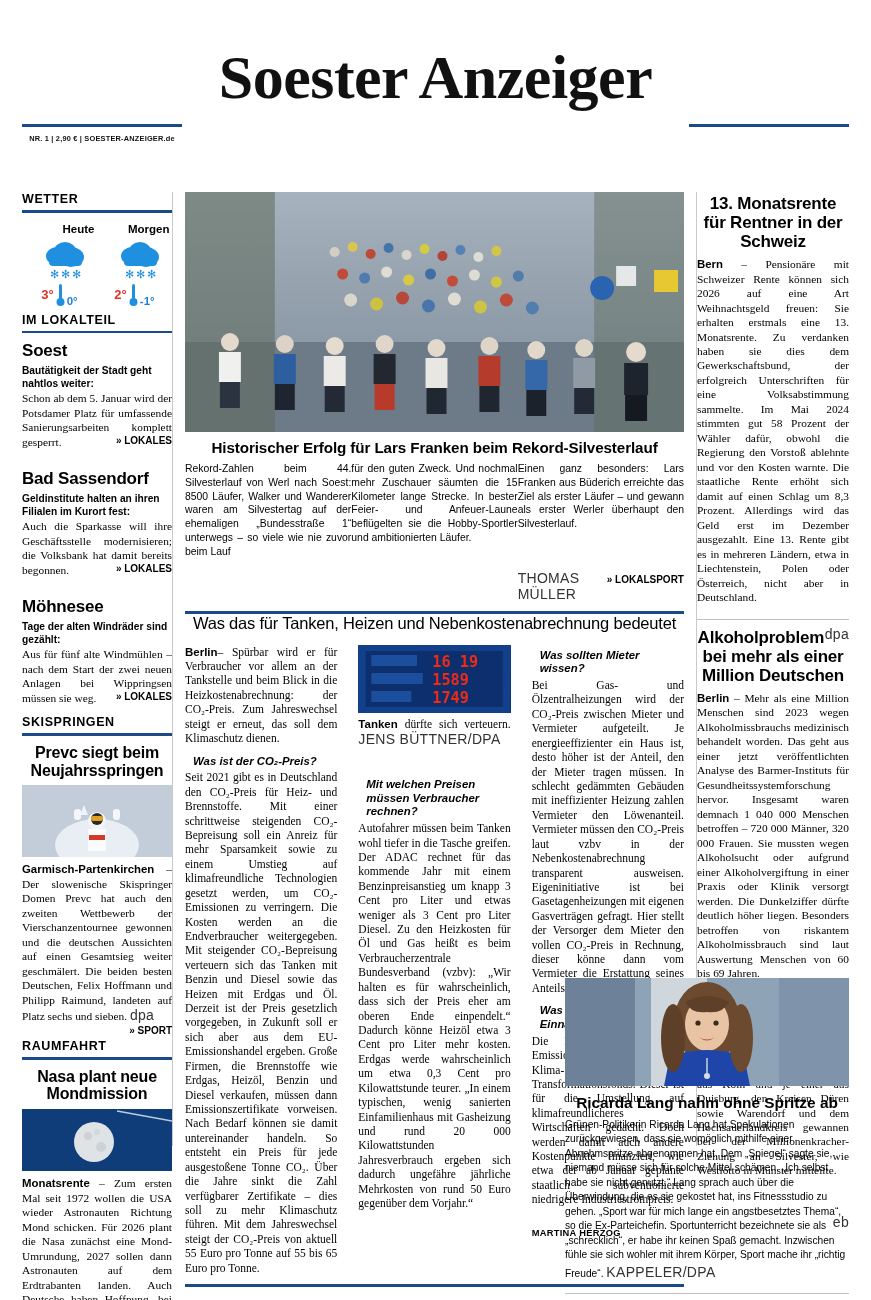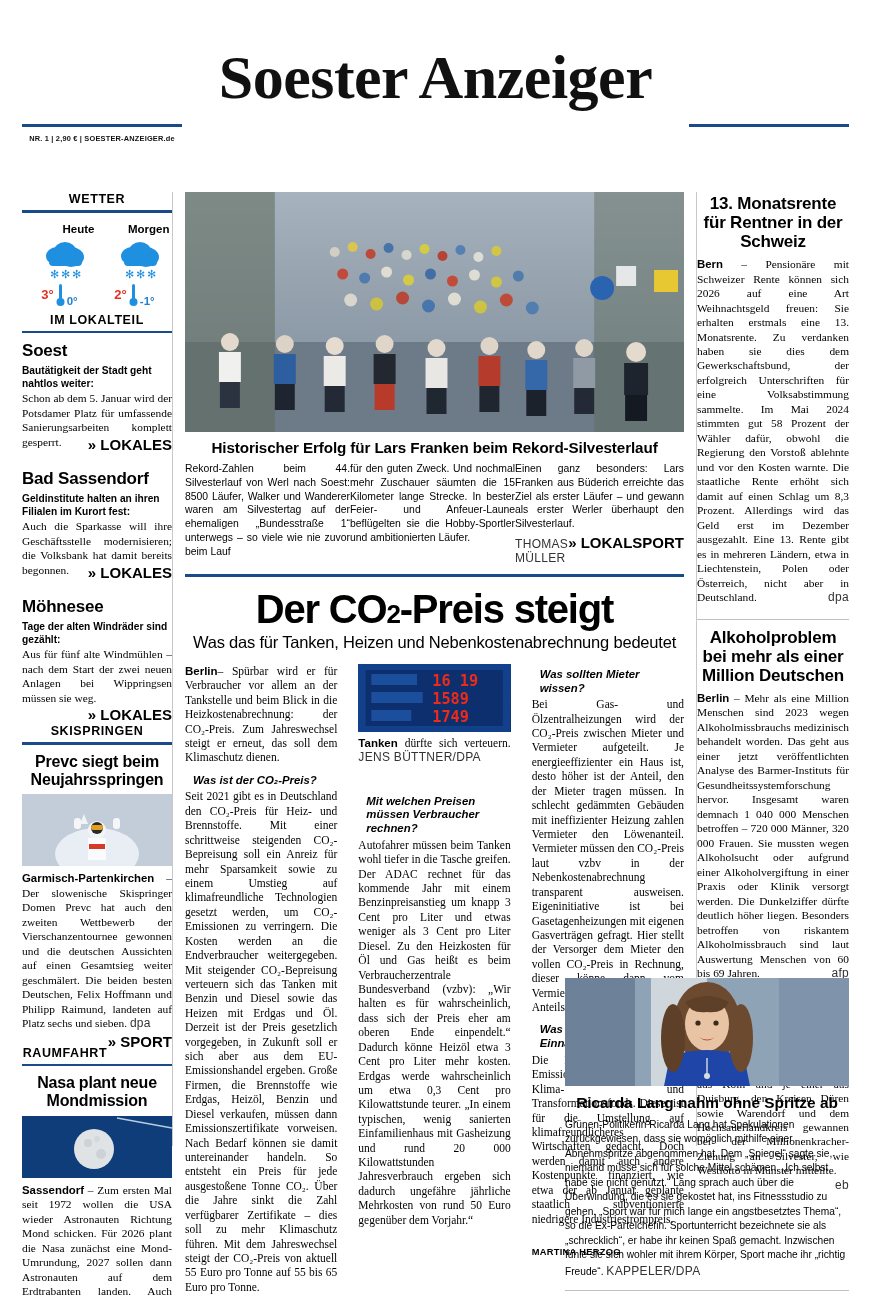--- a/index.html
+++ b/index.html
@@ -54,21 +54,21 @@
   .col-left  { width: 150px; flex: none; }
   .col-mid   { flex: 1; padding: 0 12px; }
   .col-right { width: 152px; flex: none; }
 
   .vrule-l { width: 1px; background: #c9c9c9; margin: 0 0px; flex: none; }
 
   
   .sec-head {
     font-family: "Liberation Sans", sans-serif;
     font-weight: 700; font-size: 12.5px; letter-spacing: 0.6px;
-    text-align: center; padding-bottom: 4px;
+    padding-bottom: 4px;
   }
   .sec-rule { height: 2.5px; background: #1a4a8a; margin-bottom: 8px; }
 
   
   .wx { display: flex; justify-content: space-around; padding: 2px 0 6px; }
   .wx-day { text-align: right; width: 70px; }
   .wx-label {
     font-family: "Liberation Sans", sans-serif;
     font-weight: 700; font-size: 11.5px; margin-bottom: 6px;
   }
@@ -90,21 +90,21 @@
     font-family: "Liberation Sans", sans-serif;
     font-weight: 700; font-size: 10.2px; line-height: 1.28;
     margin-bottom: 1px;
   }
   .teaser-body {
     font-size: 11.4px; line-height: 1.27; text-align: justify;
     hyphens: auto;
   }
   .ref {
     font-family: "Liberation Sans", sans-serif;
-    font-weight: 700; font-size: 15px; white-space: nowrap;
+    font-weight: 700; font-size: 10px; white-space: nowrap;
   }
   .ref-right { float: right; }
 
   .side-hl {
     font-family: "Liberation Sans", sans-serif;
     font-weight: 700; font-size: 16px; line-height: 1.12;
     text-align: center; margin-bottom: 6px; letter-spacing:-0.2px;
   }
 
   
@@ -130,21 +130,21 @@
     margin: 7px 0 6px; letter-spacing: -0.1px;
   }
   .cols3 { display: flex; }
   .cols3 > div { flex: 1; }
   .lead-txt {
     font-family: "Liberation Sans", sans-serif;
     font-size: 10.4px; line-height: 1.33; text-align: justify;
   }
   .byline {
     font-family: "Liberation Sans", sans-serif;
-    font-size: 12px; letter-spacing: 0.3px; color: #333;
+    font-size: 14px; letter-spacing: 0.3px; color: #333; margin-top: 36px;
   }
 
   .hr-dark { height: 2.5px; background: #1a4a8a; margin: 9px 0 0; }
 
   .mega-hl {
     font-family: "Liberation Sans", sans-serif;
     font-weight: 700; font-size: 40px; text-align: center;
     letter-spacing: -1.2px; margin: 12px 0 3px; line-height: 1.03;
   }
   .mega-hl sub { font-size: 26px; vertical-align: baseline; }
@@ -337,21 +337,21 @@
         <svg width="100%" height="62" viewBox="0 0 150 62" preserveAspectRatio="none">
           <rect width="150" height="62" fill="#0e3d79"></rect>
           <circle cx="72" cy="33" r="20" fill="#dfe3e6"></circle>
           <circle cx="66" cy="27" r="4" fill="#ccd2d6"></circle>
           <circle cx="79" cy="38" r="5" fill="#ccd2d6"></circle>
           <circle cx="75" cy="23" r="3" fill="#d3d8dc"></circle>
           <path d="M95 2 L150 12" stroke="#b9cde0" stroke-width="1.6" fill="none"></path>
         </svg>
       </div>
       <div class="cap-body">
-        <span class="cap-lead">Sassendorf</span>
+        <span class="cap-lead">Monatsrente</span>
         <span>– Zum ersten Mal seit 1972 wollen die USA wieder Astronauten Richtung Mond schicken. Für 2026 plant die Nasa zunächst eine Mond-Umrundung, 2027 sollen dann Astronauten auf dem Erdtrabanten landen. Auch Deutsche haben Hoffnung, bei einer US-Mission zum Mond mitreisen zu dürfen.</span>
         
       </div>
 
     </div>
 
     <div class="vrule-l"></div>
 
     <div class="col-mid">
 
@@ -461,23 +461,20 @@
           <div class="lead-txt">Einen ganz besonders: Lars Franken aus Büderich erreichte das Ziel als erster Läufer – und gewann als erster Werler überhaupt den Silvesterlauf.</div>
           <div style="display:flex;justify-content:space-between;align-items:baseline;margin-top:3px">
             <span class="byline">THOMAS MÜLLER</span>
             <span class="ref">» LOKALSPORT</span>
           </div>
         </div>
       </div>
 
       <div class="hr-dark"></div>
 
-      <div class="mega-hl">
-        <span>Der CO</span><sub>2</sub><span>-Preis steigt</span>
-      </div>
       <div class="mega-sub">Was das für Tanken, Heizen und Nebenkostenabrechnung bedeutet</div>
 
       <div class="art-cols">
 
         <div class="ac">
           <div class="body-txt">
             <p class="noind"><span class="dek">Berlin</span><span>– Spürbar wird er für Verbraucher vor allem an der Tankstelle und beim Blick in die Heizkostenabrechnung: der CO₂-Preis. Zum Jahreswechsel steigt er erneut, das soll dem Klimaschutz dienen.</span></p>
           </div>
           <div class="qhead">Was ist der CO₂-Preis?</div>
           <div class="body-txt">

